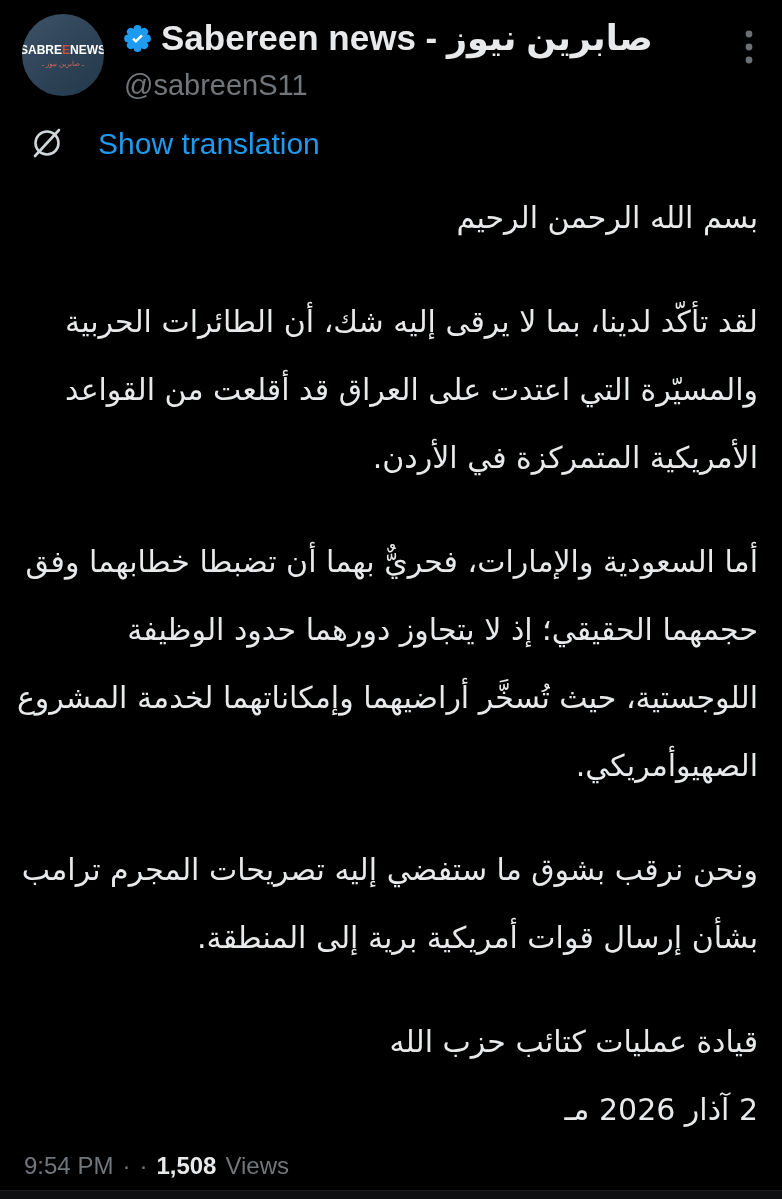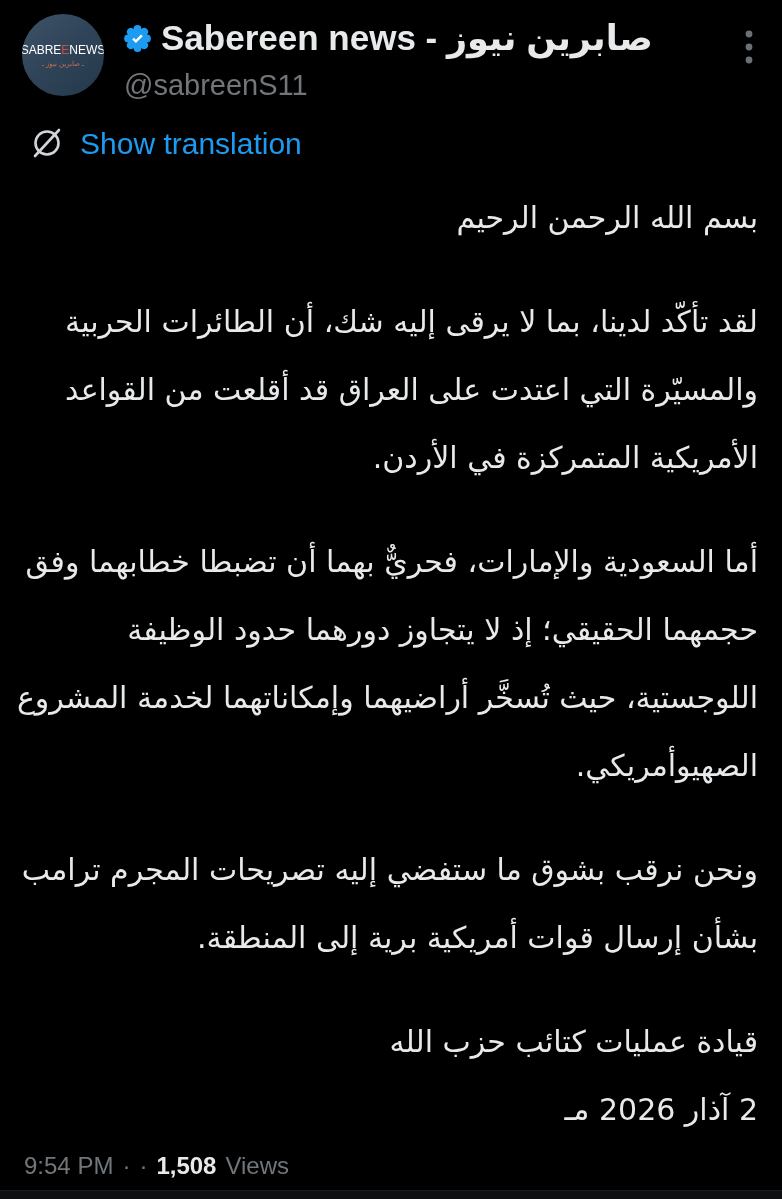--- a/index.html
+++ b/index.html
@@ -22,21 +22,21 @@
     flex: 0 0 auto;
     width: 82px; height: 82px;
     border-radius: 50%;
     background: linear-gradient(140deg, #3d5368 0%, #31455a 45%, #24384a 100%);
     display: flex; flex-direction: column;
     align-items: center; justify-content: center;
     overflow: hidden;
     cursor: pointer;
   }
   .avatar-logo {
-    font-size: 12px; font-weight: normal; letter-spacing: 0px;
+    font-size: 12px; font-weight: bold; letter-spacing: 0px;
     color: #ffffff; white-space: nowrap; line-height: 1;
   }
   .avatar-logo .accent { color: #c94f3d; }
   .avatar-tagline {
     font-size: 7px; color: #cf6a55; margin-top: 4px;
     white-space: nowrap; line-height: 1;
   }
   .id-col { margin-left: 20px; padding-top: 4px; min-width: 0; }
   .name-row { display: flex; align-items: center; gap: 10px; }
   .badge { width: 27px; height: 27px; display: inline-block; flex: 0 0 auto; }
@@ -47,21 +47,21 @@
   }
   .handle { font-size: 29px; color: #71767b; margin-top: 12px; line-height: 1.1; }
   .more-btn {
     margin-left: auto; padding: 10px 6px 6px 20px; cursor: pointer;
     flex: 0 0 auto;
   }
   .more-btn svg { display: block; }
 
   
   .translate-row {
-    display: flex; align-items: center; gap: 16px;
+    display: flex; align-items: center; gap: 34px;
     padding: 24px 16px 0 30px;
     cursor: pointer;
   }
   .translate-icon { width: 34px; height: 34px; flex: 0 0 auto; }
   .translate-icon svg { width: 34px; height: 34px; display: block; }
   .translate-label { font-size: 30px; color: #1d9bf0; line-height: 1.1; }
 
   
   .tweet-body {
     padding: 24px 24px 0 12px;

